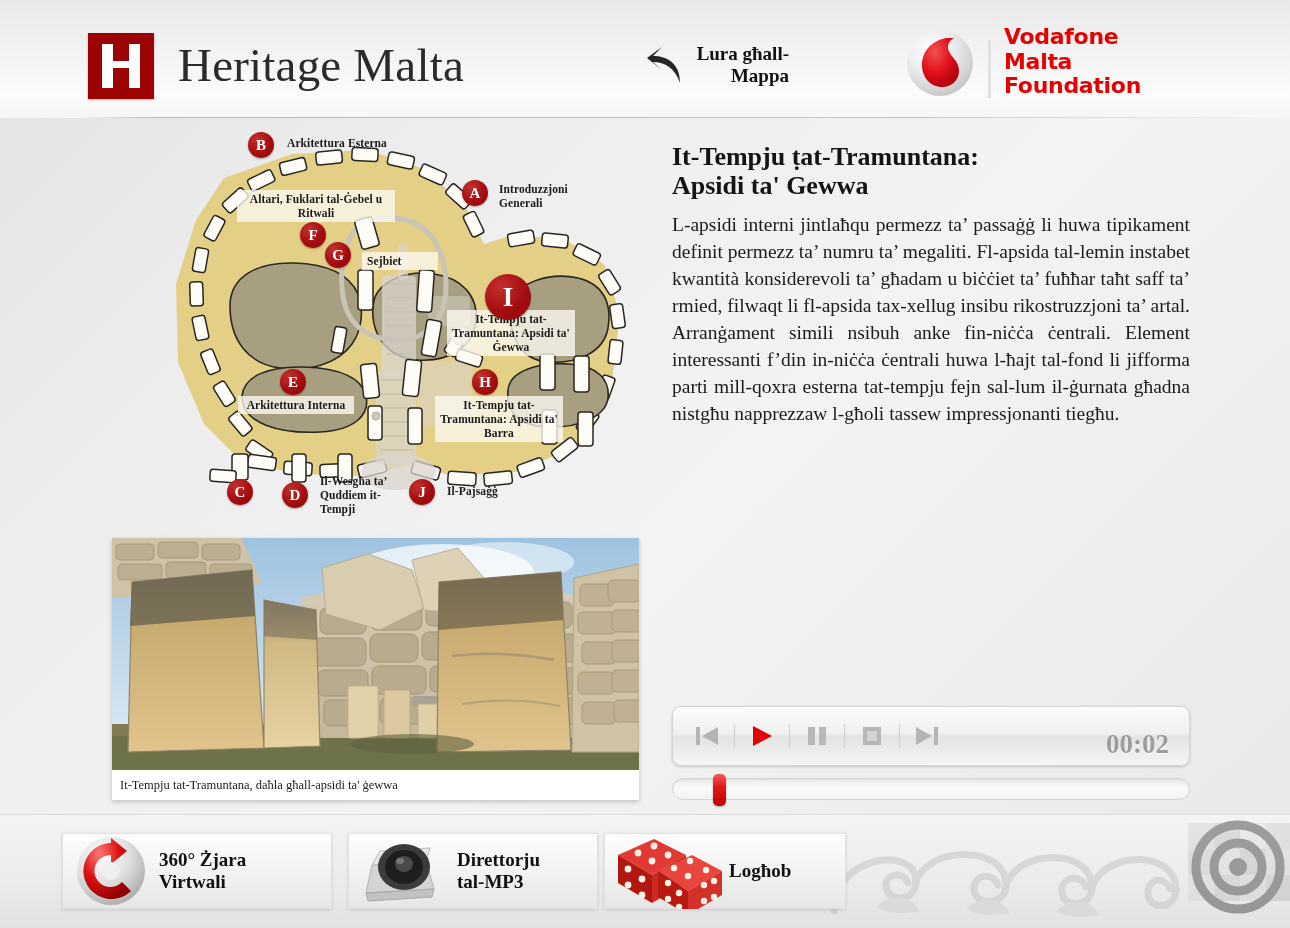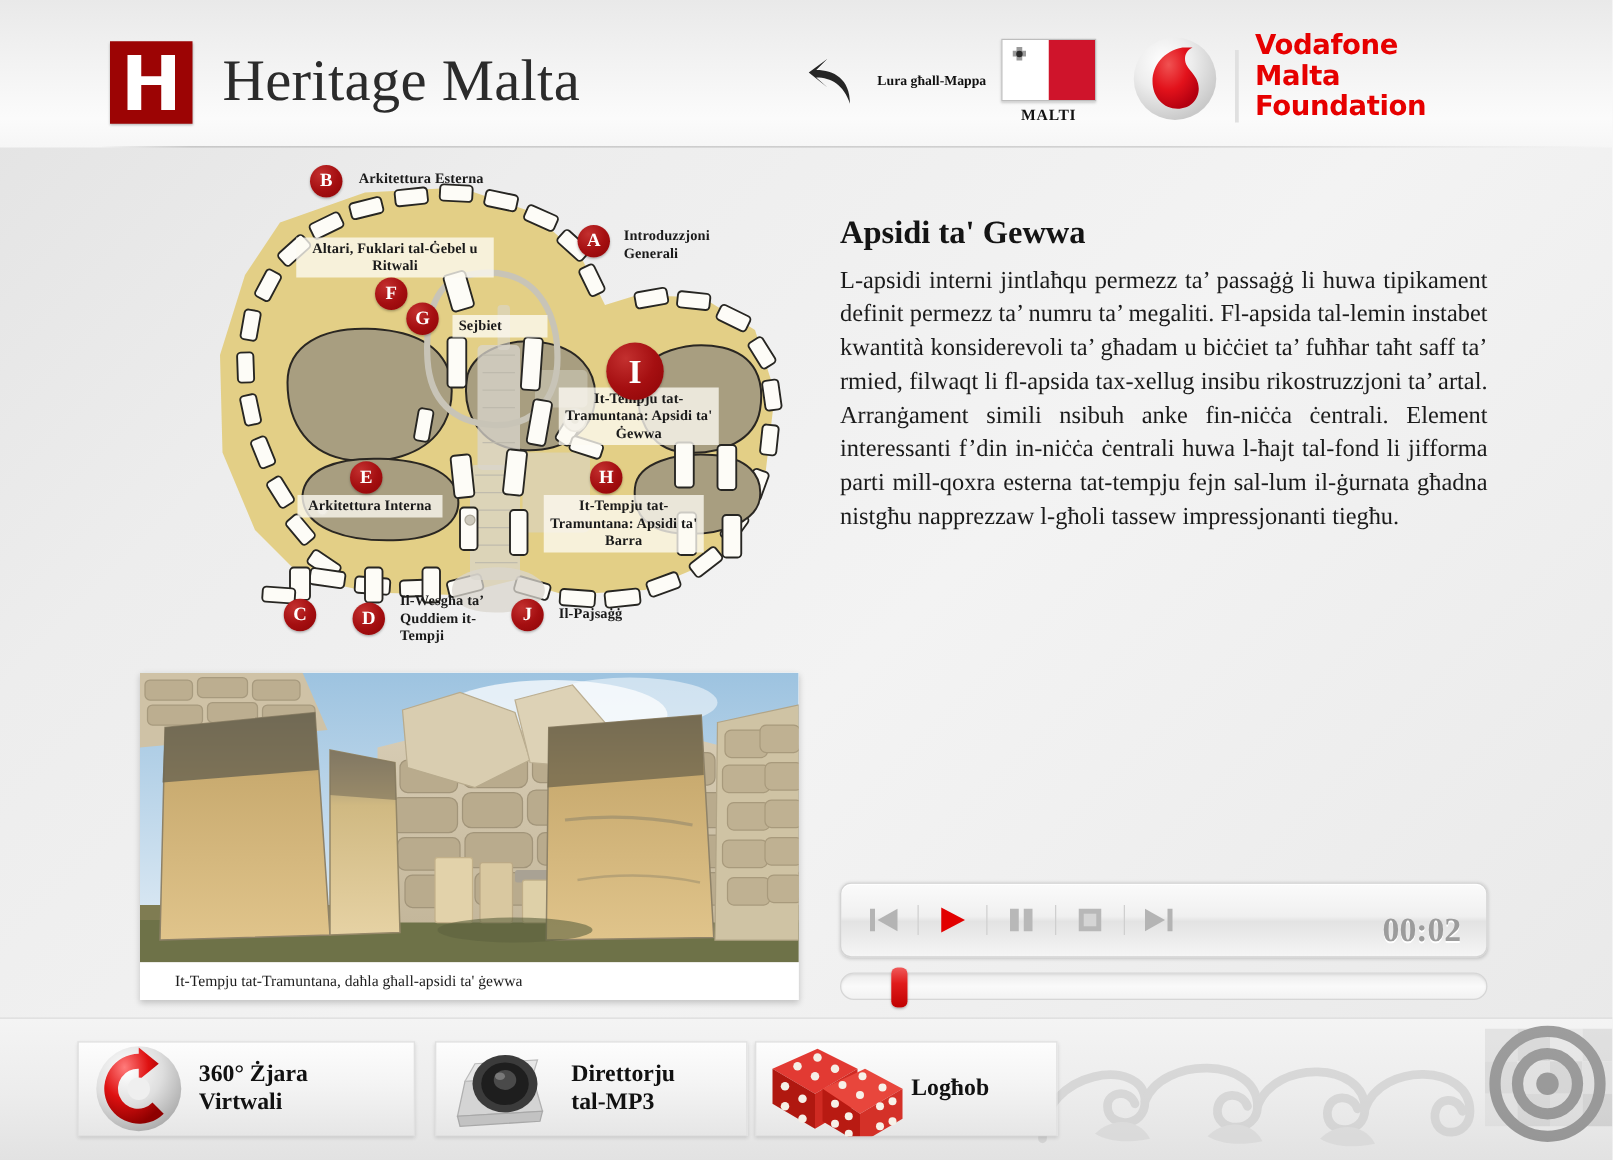--- a/index.html
+++ b/index.html
@@ -34,21 +34,21 @@
     font-size:47px; color:#2b2b2b; letter-spacing:.2px;
     font-family:"Liberation Serif", serif; white-space:nowrap;
   }
 
   .back-btn {
     position:absolute; left:645px; top:36px; width:150px; height:58px;
     display:flex; align-items:center; gap:4px; cursor:pointer;
   }
   .back-arrow { width:44px; height:44px; flex:0 0 44px; }
   .back-label {
-    font-size:11px; font-weight:bold; color:#111; line-height:1.18;
+    font-size:19px; font-weight:bold; color:#111; line-height:1.18;
     text-align:right; width:96px; font-family:"Liberation Serif", serif;
   }
 
   .lang-btn { position:absolute; left:801px; top:31px; width:76px; cursor:pointer; }
   .flag {
     width:76px; height:50px; border:1px solid #bdbdbd; background:#fff;
     position:relative; overflow:hidden; box-shadow:0 1px 2px rgba(0,0,0,.18);
   }
   .flag .half-r { position:absolute; right:0; top:0; width:50%; height:100%; background:#cf142b; }
   .flag .cross { position:absolute; left:7px; top:5px; width:13px; height:13px; }
@@ -87,21 +87,21 @@
 
   
   .photo-wrap {
     position:absolute; left:112px; top:538px; width:527px; height:262px;
     box-shadow:0 2px 5px rgba(0,0,0,.2); background:#fff; overflow:hidden;
   }
   .photo { position:absolute; left:0; top:0; width:527px; height:232px; overflow:hidden; }
   .caption {
     position:absolute; left:0; bottom:0; width:527px; height:30px;
     background:rgba(255,255,255,.86); font-size:12.5px; color:#1c1c1c;
-    display:flex; align-items:center; padding-left:28px;
+    display:flex; align-items:center; padding-left:8px;
     font-family:"Liberation Serif", serif;
   }
 
   
   .article { position:absolute; left:672px; top:142px; width:518px; }
   .article h1 {
     font-family:"Liberation Serif", serif; font-weight:bold;
     font-size:26px; line-height:1.12; color:#141414; margin-bottom:11px;
   }
   .article p {
@@ -173,30 +173,20 @@
 
   <div class="back-btn">
     <span class="back-arrow">
       <svg viewBox="0 0 44 44" width="44" height="44">
         <path d="M35 40 C35 20 22 13 8 13 L17 4 L2 15 L17 27 L8 19 C20 19 30 25 35 40 Z" fill="#262626"></path>
       </svg>
     </span>
     <span class="back-label">Lura għall-Mappa</span>
   </div>
 
-  <div class="lang-btn">
-    <div class="flag">
-      <div class="half-r"></div>
-      <svg class="cross" viewBox="0 0 13 13" width="13" height="13">
-        <path d="M4.2 0.6h4.6v3.0h3.0v4.6h-3.0v3.2h-4.6v-3.2h-3.0v-4.6h3.0z" fill="#9a9a9a"></path>
-        <circle cx="6.5" cy="6.2" r="2.6" fill="#2b2b2b"></circle>
-      </svg>
-    </div>
-    <div class="lang-label">MALTI</div>
-  </div>
 
   <div class="vf-logo">
     <span class="vf-mark">
       <svg viewBox="0 0 70 70" width="70" height="70">
         <defs>
           <radialGradient id="vfg" cx="36%" cy="30%" r="72%">
             <stop offset="0%" stop-color="#ffffff"></stop>
             <stop offset="48%" stop-color="#ededed"></stop>
             <stop offset="100%" stop-color="#c9c9c9"></stop>
           </radialGradient>
@@ -469,21 +459,21 @@
           <rect x="502" y="162" width="28" height="22" rx="5"></rect>
       </g>
       <ellipse cx="300" cy="206" rx="62" ry="10" fill="#5e6240" opacity=".6"></ellipse>
     </svg>
   </div>
   <div class="caption">It-Tempju tat-Tramuntana, daħla għall-apsidi ta' ġewwa</div>
 </div>
 
 <div class="article">
   <h1>
-    <br>
+    <span>It-Tempju ṭat-Tramuntana:</span><br>
     <span>Apsidi ta' Gewwa</span>
   </h1>
   <p>L-apsidi interni jintlaħqu permezz ta’ passaġġ li huwa tipikament definit permezz ta’ numru ta’ megaliti. Fl-apsida tal-lemin instabet kwantità konsiderevoli ta’ għadam u biċċiet ta’ fuħħar taħt saff ta’ rmied, filwaqt li fl-apsida tax-xellug insibu rikostruzzjoni ta’ artal. Arranġament simili nsibuh anke fin-niċċa ċentrali. Element interessanti f’din in-niċċa ċentrali huwa l-ħajt tal-fond li jifforma parti mill-qoxra esterna tat-tempju fejn sal-lum il-ġurnata għadna nistgħu napprezzaw l-għoli tassew impressjonanti tiegħu.</p>
 </div>
 
 <div class="player">
   <div class="pbtn">
     <svg width="26" height="24" viewBox="0 0 26 24">
       <rect x="2" y="3" width="4" height="18" fill="#b4b4b4"></rect>
       <path d="M24 3 L24 21 L8 12 Z" fill="#b4b4b4"></path>

